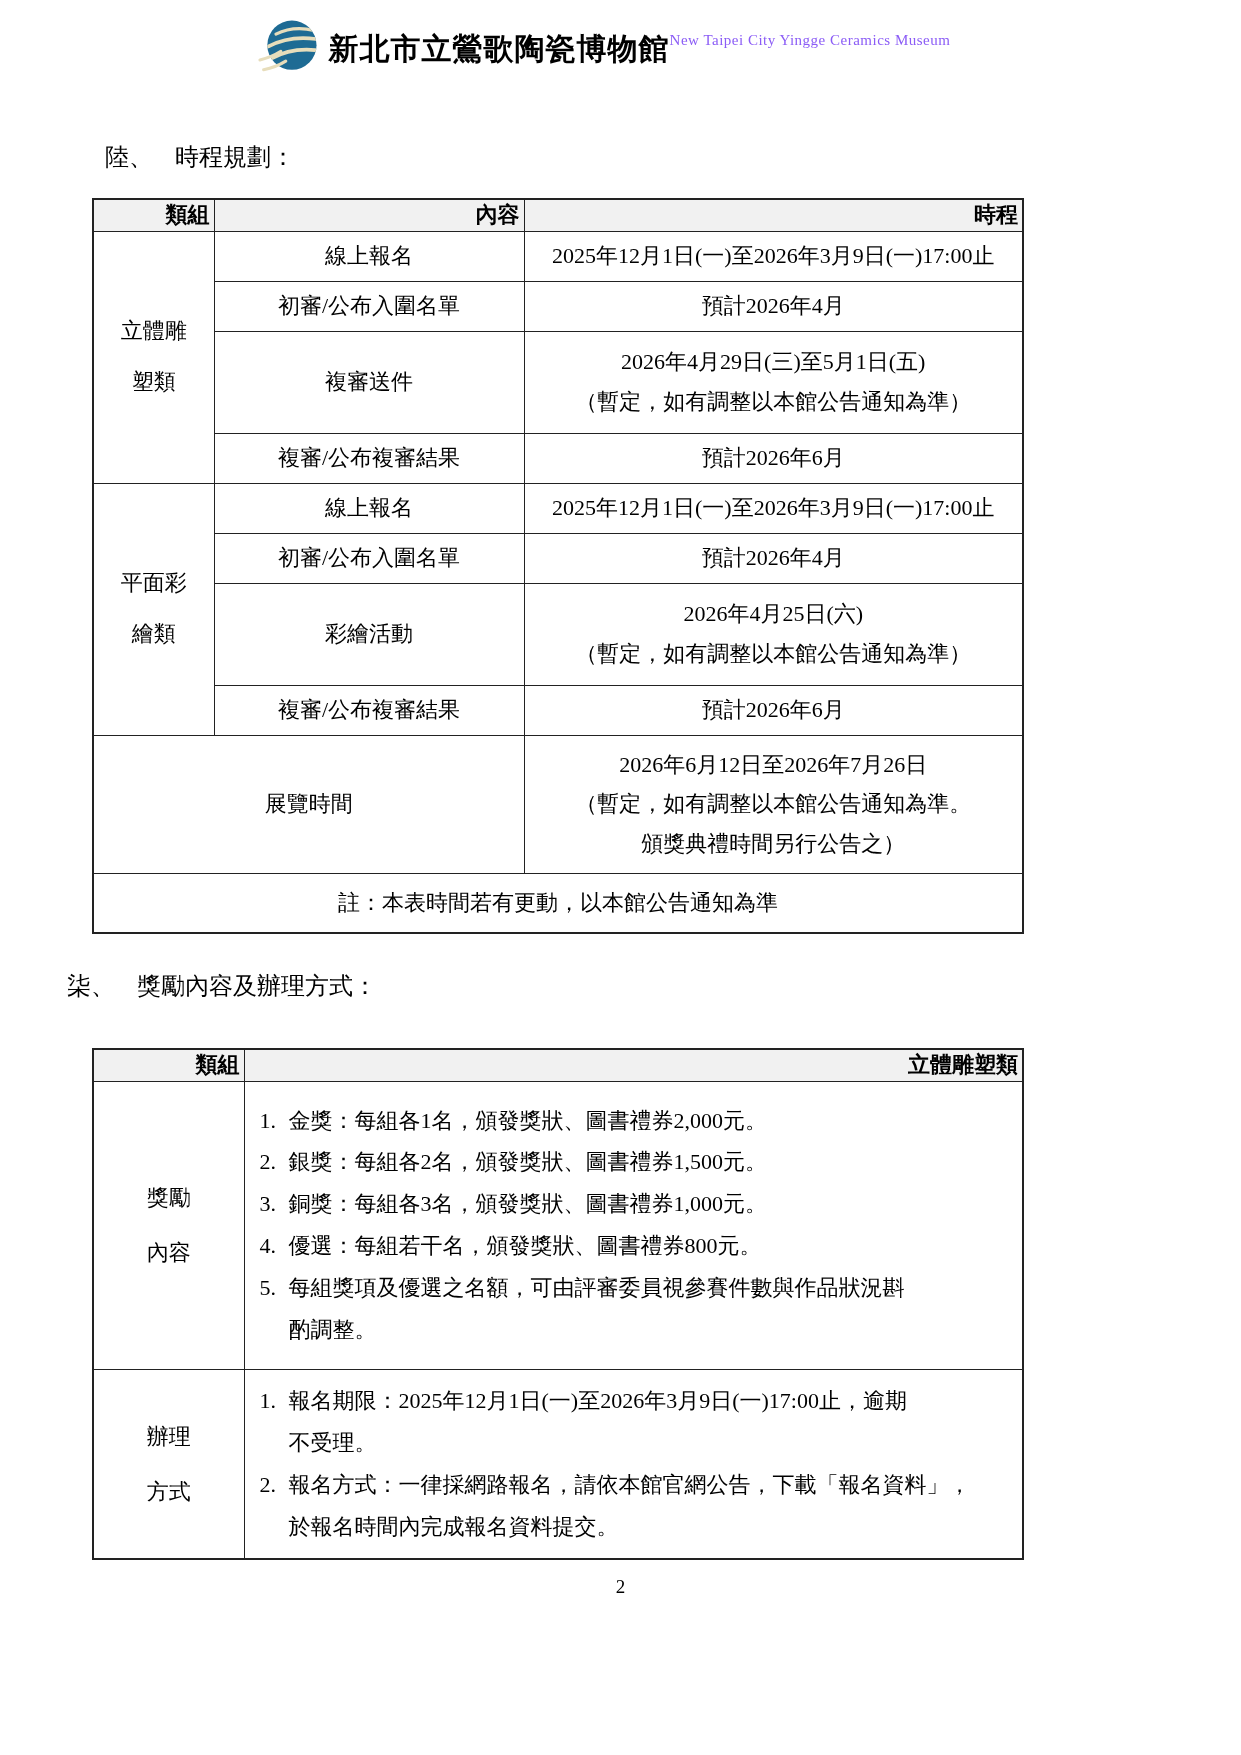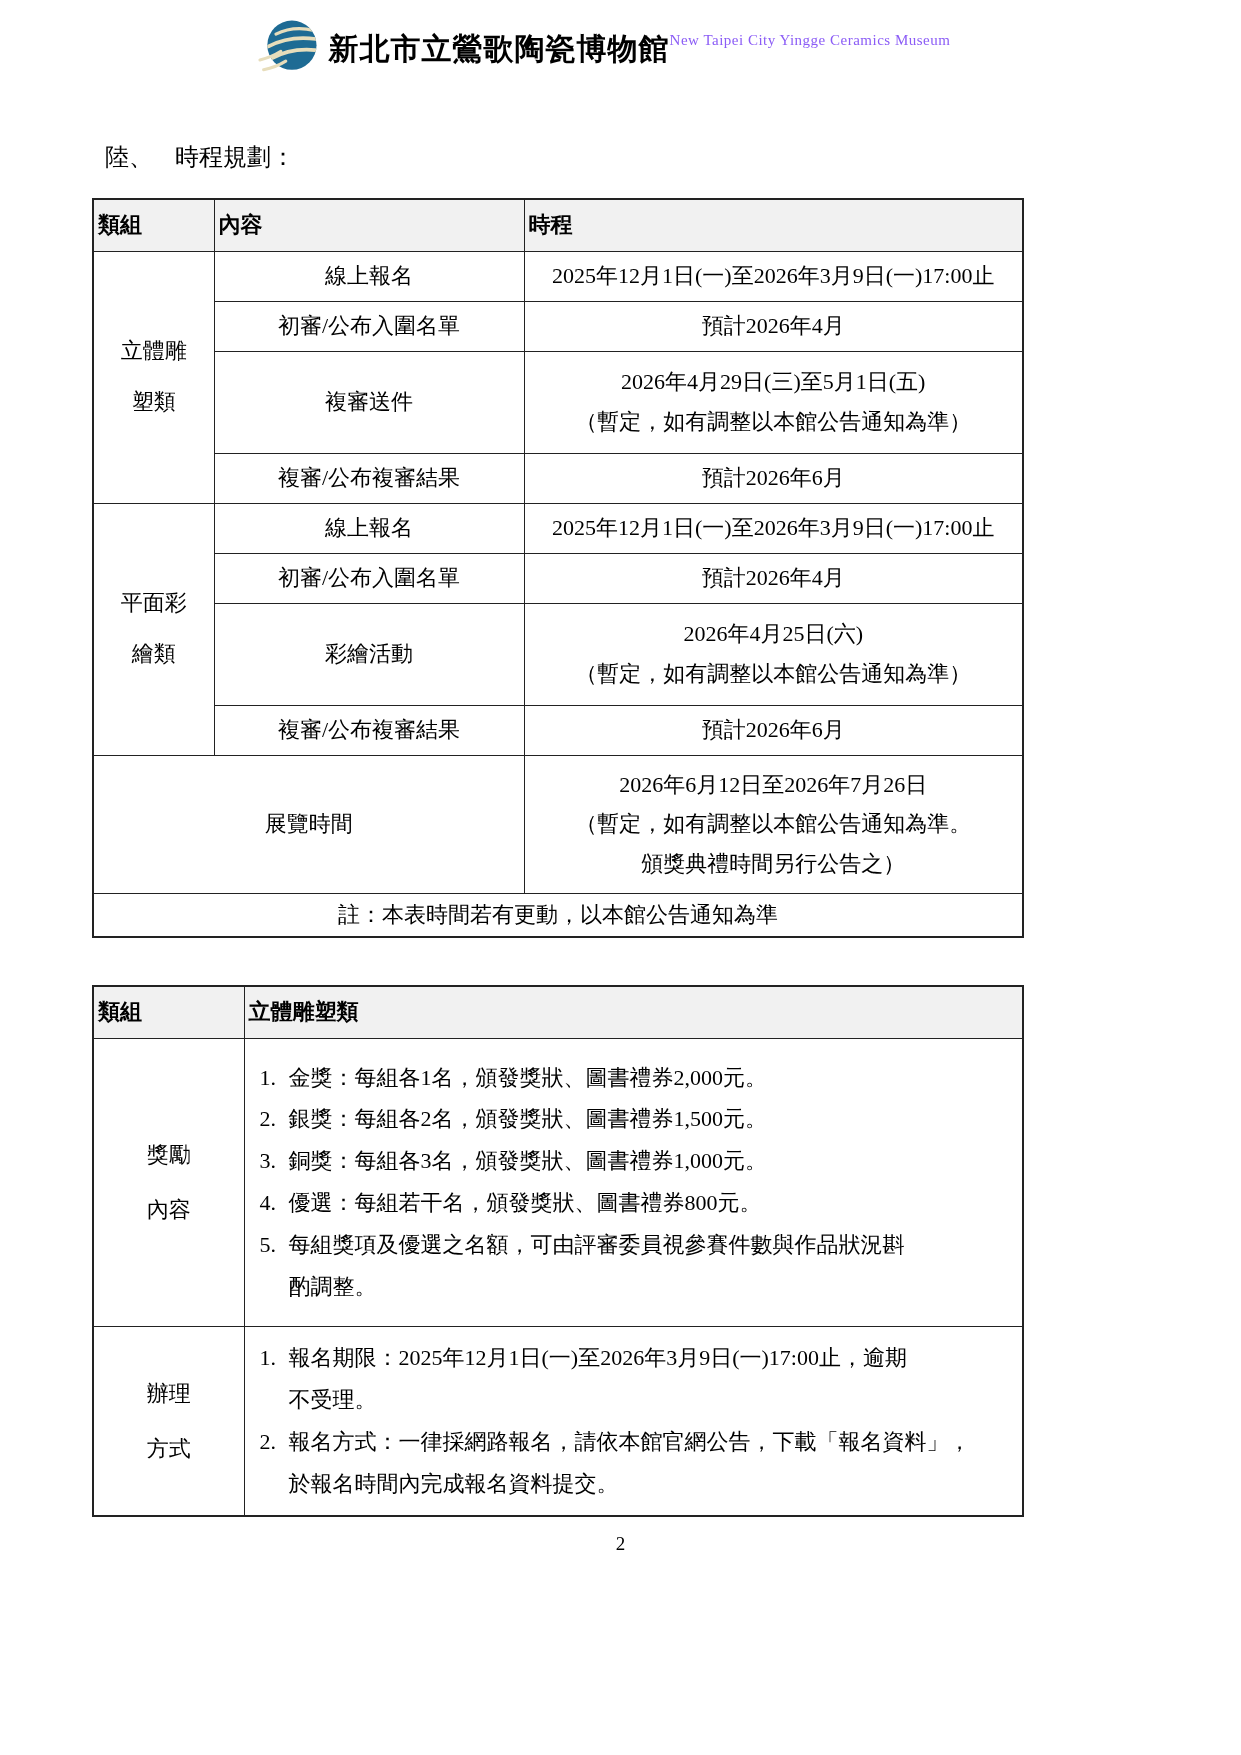--- a/index.html
+++ b/index.html
@@ -19,28 +19,28 @@
   .logo-sub{font-size:15px;color:#8b5cf6;letter-spacing:0.5px;margin-top:1px;}
   
   .content{margin-left:92px;width:930px;}
   .sec-heading{font-size:24px;font-weight:normal;line-height:30px;}
   .sec-heading .num{display:inline-block;margin-right:22px;}
   .sh1{margin-top:58px;margin-left:13px;}
   .sh2{margin-top:37px;margin-left:-25px;}
   
   table{border-collapse:collapse;width:930px;table-layout:fixed;border:2px solid #222;}
   th,td{border:1px solid #222;padding:0 4px;box-sizing:border-box;}
-  th{background:#f1f1f1;font-weight:bold;height:52px;font-size:22px;text-align:left;}
+  th{background:#f1f1f1;font-weight:bold;height:32px;font-size:22px;text-align:right;}
   td{font-size:22px;text-align:center;vertical-align:middle;}
   .t1{margin-top:26px;}
   .t2{margin-top:47px;}
   .h50{height:50px;}
   .h102{height:102px;}
   .h138{height:138px;}
-  .h62{height:44px;}
+  .h62{height:60px;}
   .pre{white-space:pre-line;line-height:1.8;}
   .cat{white-space:pre-line;line-height:2.3;}
   
   .t2 .lbl{white-space:pre-line;line-height:2.5;}
   .t2 td.bodycell{text-align:left;vertical-align:middle;padding:10px 0;}
   .r-award{height:288px;}
   .r-method{height:190px;}
   .li{display:flex;line-height:1.9;font-size:22px;}
   .li .num{flex:0 0 44px;padding-left:15px;box-sizing:border-box;}
   .li .txt{flex:1;white-space:pre-line;padding-right:20px;}
@@ -139,20 +139,23 @@
         <td class="pre">2026年6月12日至2026年7月26日
 （暫定，如有調整以本館公告通知為準。
 頒獎典禮時間另行公告之）</td>
       </tr>
       <tr class="h62">
         <td colspan="3">註：本表時間若有更動，以本館公告通知為準</td>
       </tr>
     </tbody>
       </table>
 
+    <div class="sec-heading sh2">
+      <span class="num">柒、</span><span>獎勵內容及辦理方式：</span>
+    </div>
 
     <table class="t2">
       <colgroup>
           <col style="width:151px">
           <col style="width:779px">
         </colgroup>
       <tbody>
           <tr>
         <th>類組</th>
         <th>立體雕塑類</th>

